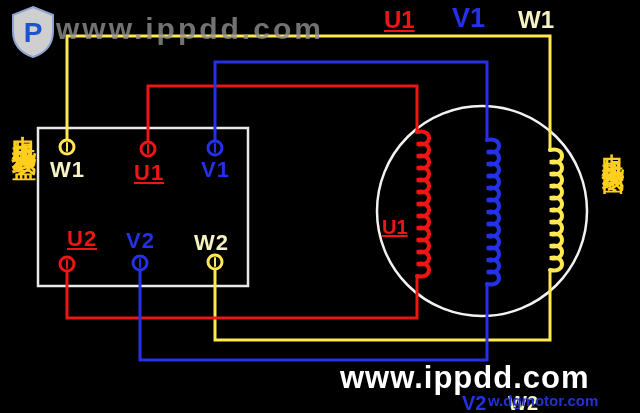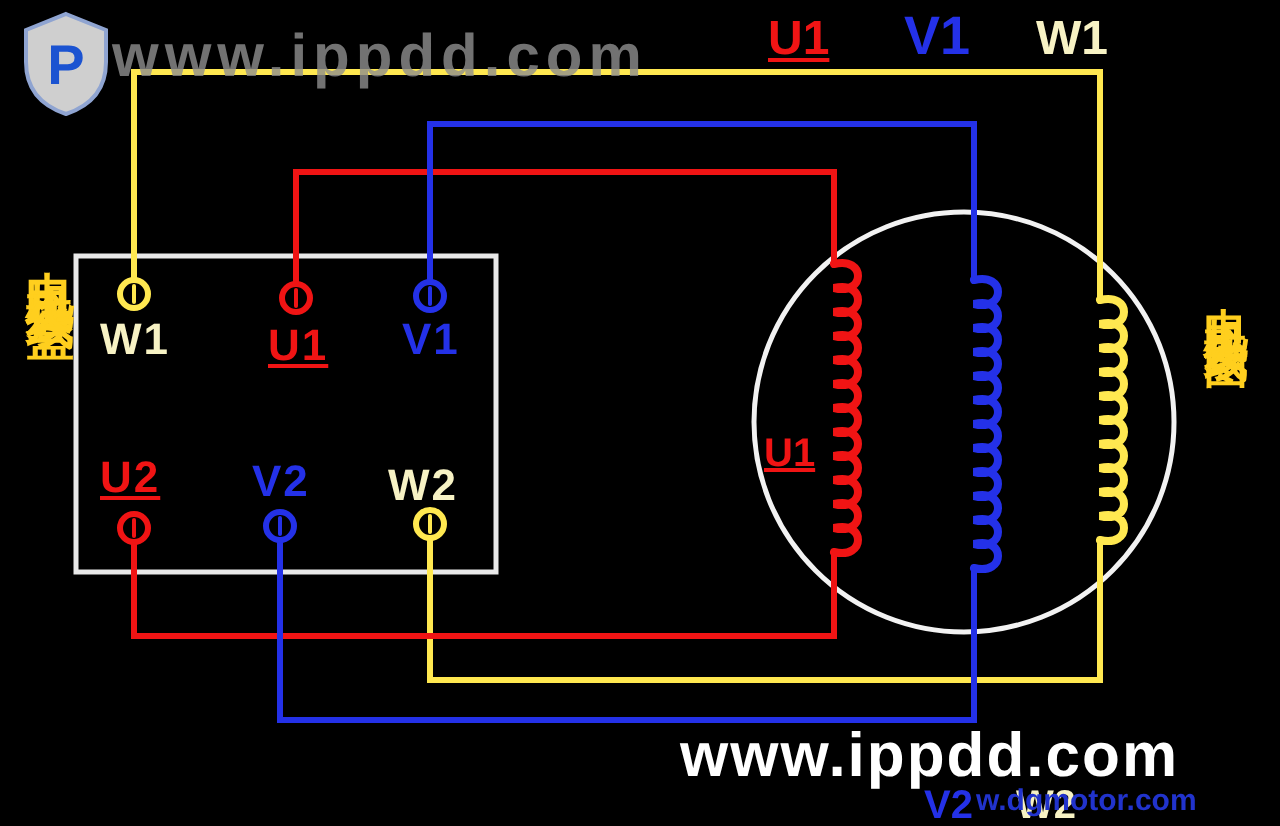--- a/index.html
+++ b/index.html
@@ -75,21 +75,21 @@
   <div class="lbl top-lbl t-v" style="left:452px;top:3px;font-size:27px;">V1</div>
   <div class="lbl top-lbl t-w" style="left:518px;top:6px;">W1</div>
 
   <div class="lbl side-lbl" style="left:8px;top:116px;">电机接线盒</div>
   <div class="lbl side-lbl" style="left:598px;top:136px;font-size:22px;">电机接线图</div>
 
   <div class="lbl term-lbl t-w" style="left:50px;top:157px;">W1</div>
   <div class="lbl term-lbl t-u" style="left:134px;top:160px;">U1</div>
   <div class="lbl term-lbl t-v" style="left:201px;top:157px;">V1</div>
 
-  <div class="lbl term-lbl t-u" style="left:50px;top:226px;">U2</div>
+  <div class="lbl term-lbl t-u" style="left:67px;top:226px;">U2</div>
   <div class="lbl term-lbl t-v" style="left:126px;top:228px;">V2</div>
   <div class="lbl term-lbl t-w" style="left:194px;top:230px;">W2</div>
 
   <div class="lbl coil-lbl t-u" style="left:382px;top:216px;">U1</div>
   <div class="lbl coil-lbl t-v" style="left:462px;top:392px;">V2</div>
   <div class="lbl coil-lbl t-w" style="left:508px;top:392px;">W2</div>
 
 </div>
 
 </body></html>

